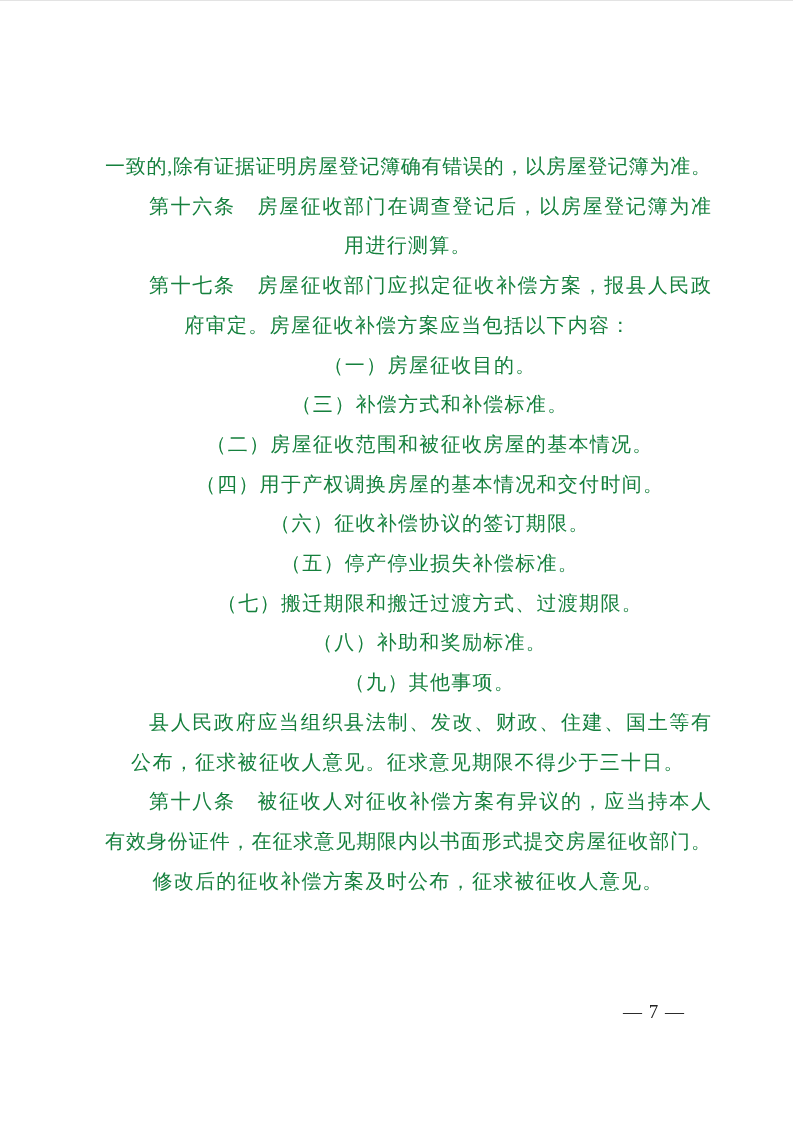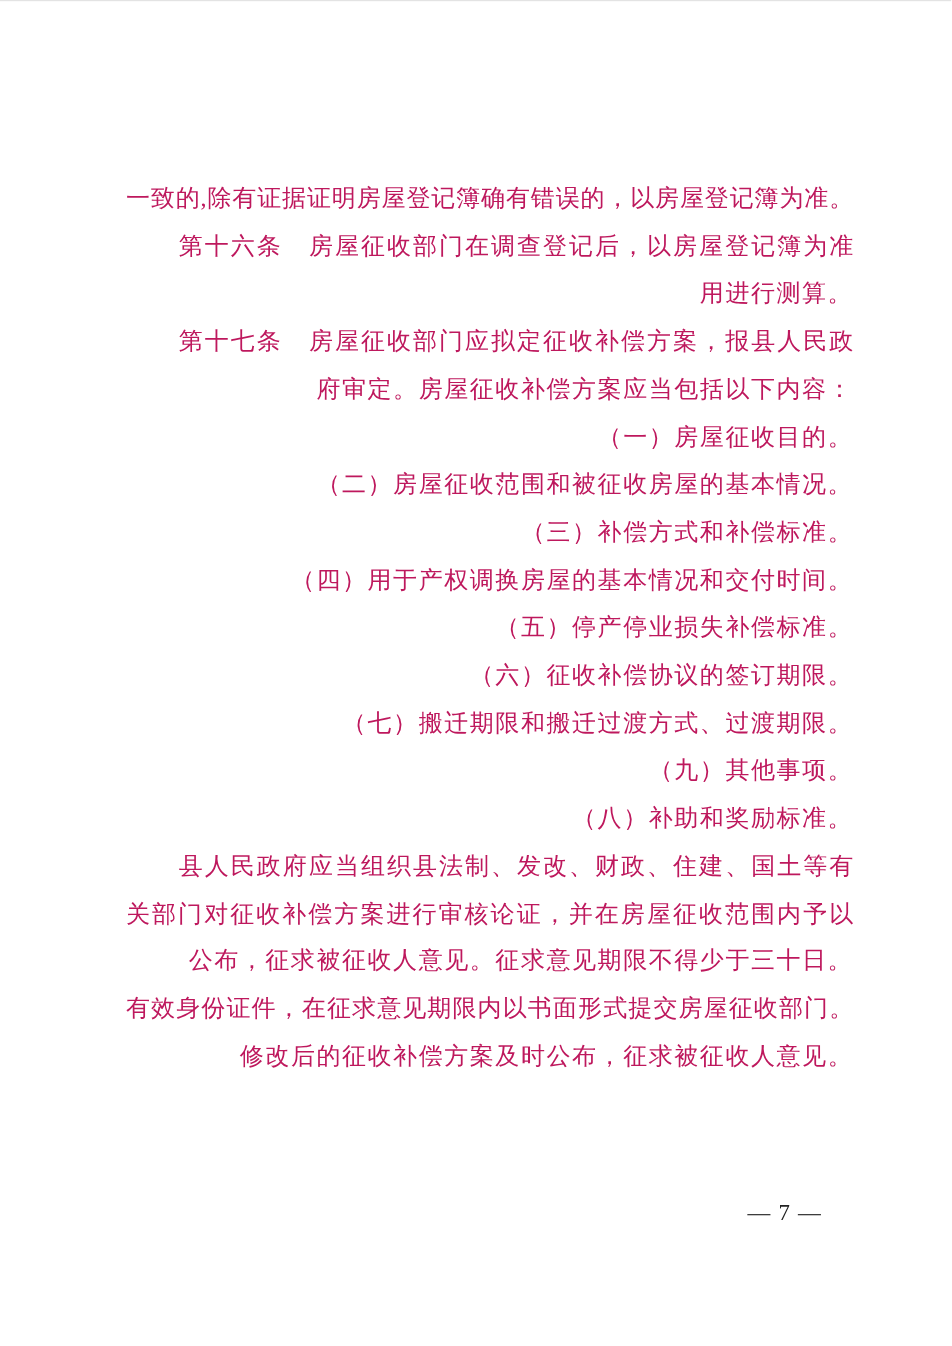--- a/index.html
+++ b/index.html
@@ -22,25 +22,25 @@
     background: #e3e3e3;
   }
   .doc {
     position: absolute;
     left: 105px;
     top: 147px;
     width: 606px;
     font-family: "Liberation Serif", "DejaVu Serif", serif;
     font-size: 20px;
     line-height: 39.7px;
-    color: #be185d;
+    color: #15803d;
   }
   .line {
     min-height: 39.7px;
-    text-align: right;
+    text-align: center;
     letter-spacing: 1.3px;
   }
   .line.fill {
     letter-spacing: 0;
     text-align: justify;
     text-align-last: justify;
   }
   .line.indent {
     text-indent: 44px;
   }
@@ -62,29 +62,29 @@
 <div class="page">
   <div class="scan-edge"></div>
 
   <div class="doc">
     <div class="line fill">一致的,除有证据证明房屋登记簿确有错误的，以房屋登记簿为准。</div>
     <div class="line fill indent">第十六条　房屋征收部门在调查登记后，以房屋登记簿为准</div>
     <div class="line">用进行测算。</div>
     <div class="line fill indent">第十七条　房屋征收部门应拟定征收补偿方案，报县人民政</div>
     <div class="line">府审定。房屋征收补偿方案应当包括以下内容：</div>
     <div class="line indent">（一）房屋征收目的。</div>
+    <div class="line indent">（三）补偿方式和补偿标准。</div>
     <div class="line indent">（二）房屋征收范围和被征收房屋的基本情况。</div>
-    <div class="line indent">（三）补偿方式和补偿标准。</div>
     <div class="line indent">（四）用于产权调换房屋的基本情况和交付时间。</div>
+    <div class="line indent">（六）征收补偿协议的签订期限。</div>
     <div class="line indent">（五）停产停业损失补偿标准。</div>
-    <div class="line indent">（六）征收补偿协议的签订期限。</div>
     <div class="line indent">（七）搬迁期限和搬迁过渡方式、过渡期限。</div>
+    <div class="line indent">（八）补助和奖励标准。</div>
     <div class="line indent">（九）其他事项。</div>
-    <div class="line indent">（八）补助和奖励标准。</div>
     <div class="line fill indent">县人民政府应当组织县法制、发改、财政、住建、国土等有</div>
-    <div class="line fill">关部门对征收补偿方案进行审核论证，并在房屋征收范围内予以</div>
     <div class="line">公布，征求被征收人意见。征求意见期限不得少于三十日。</div>
+    <div class="line fill indent">第十八条　被征收人对征收补偿方案有异议的，应当持本人</div>
     <div class="line fill">有效身份证件，在征求意见期限内以书面形式提交房屋征收部门。</div>
     <div class="line">修改后的征收补偿方案及时公布，征求被征收人意见。</div>
   </div>
 
   <div class="pageno">— 7 —</div>
 </div>
 
 </body></html>

